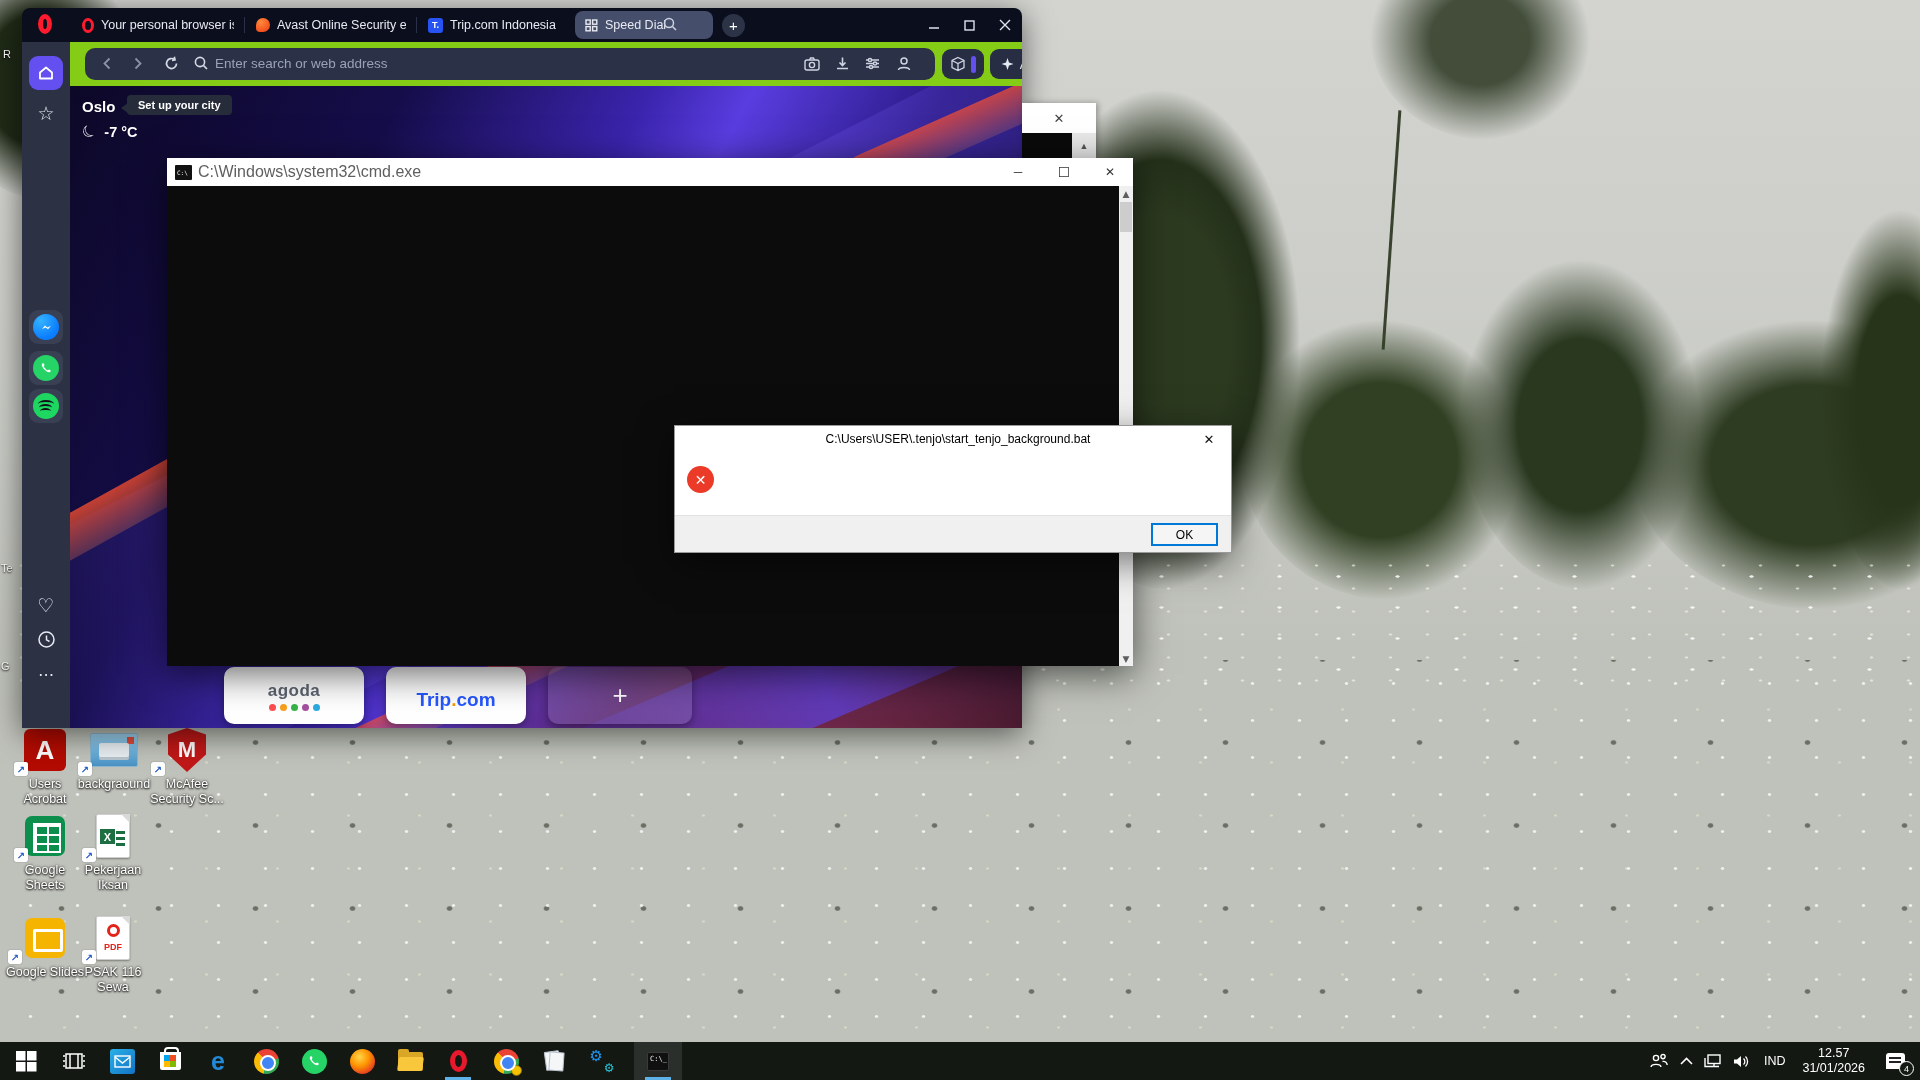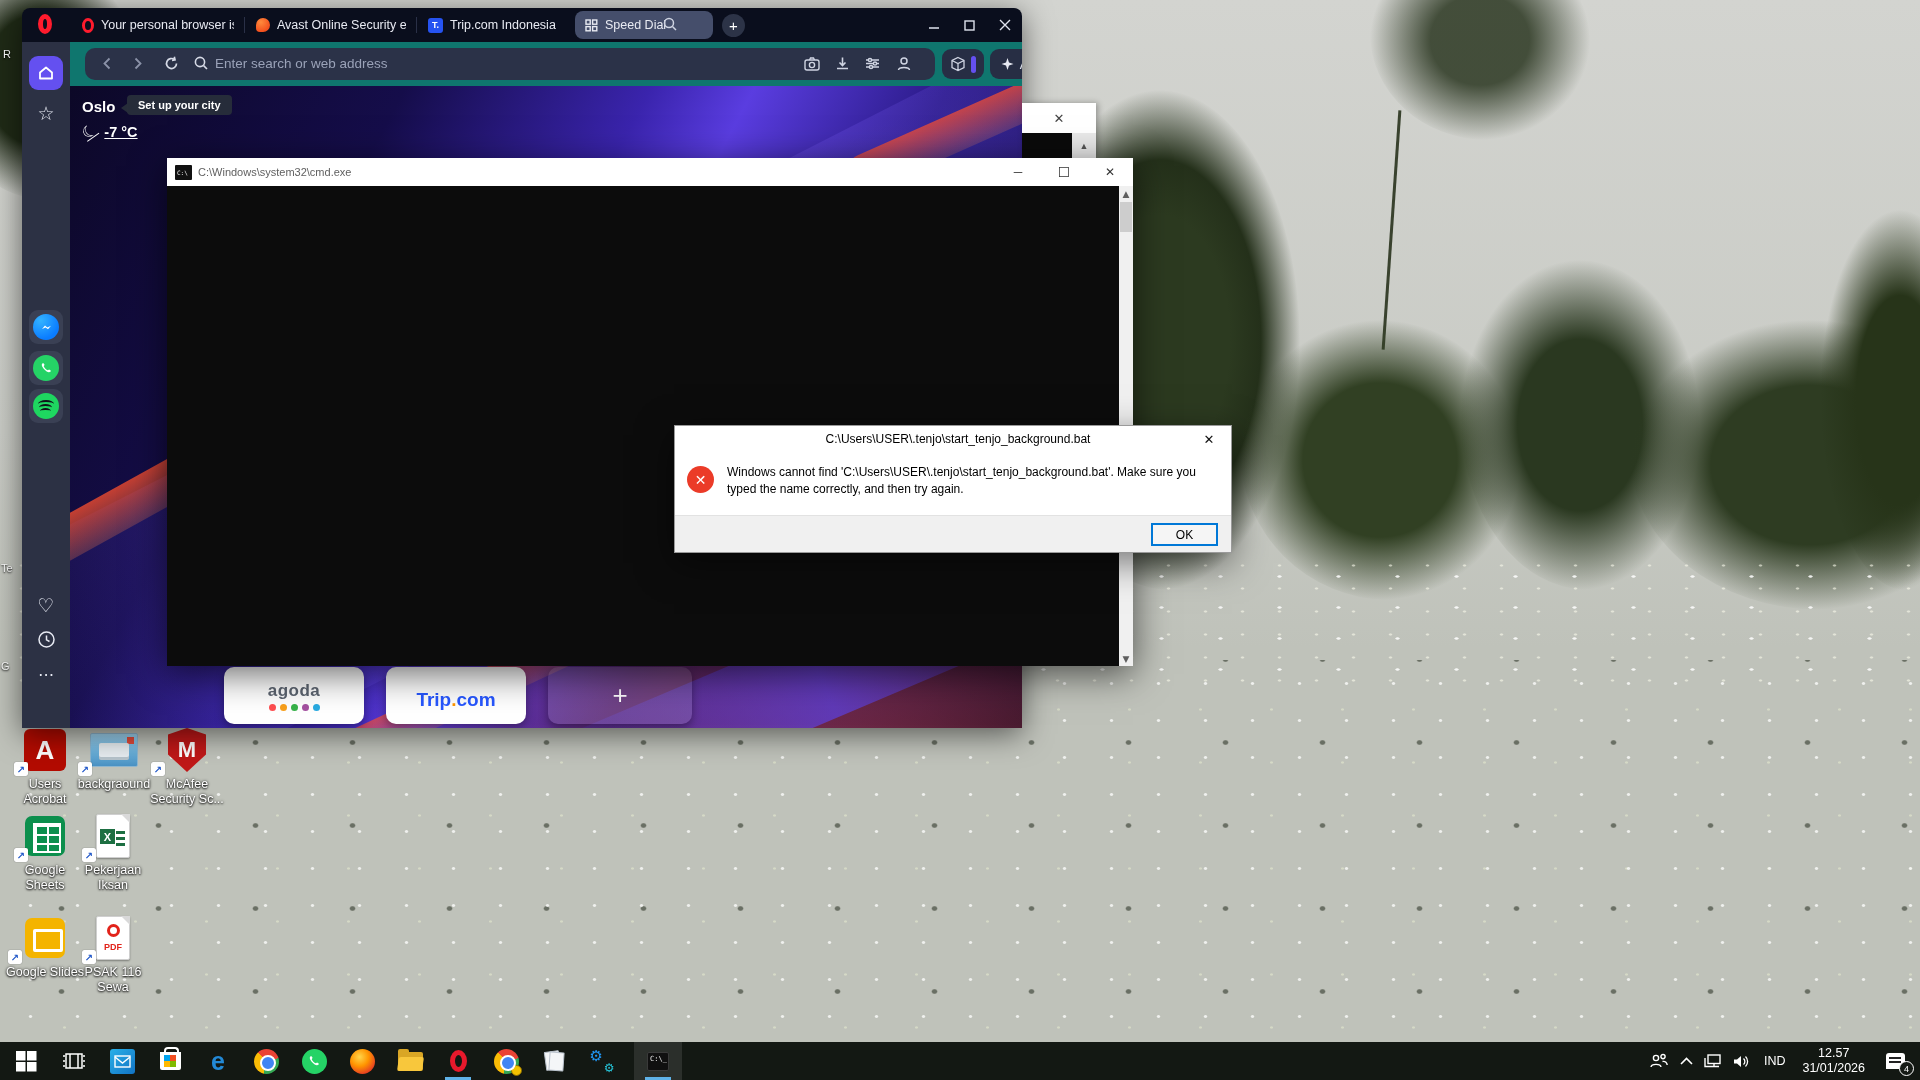--- a/index.html
+++ b/index.html
@@ -91,34 +91,34 @@
   .sb-dark { background:#3a4054; }
   .home-btn { background:#6450f0; }
   .circle-app { width:26px; height:26px; border-radius:50%; display:flex; align-items:center; justify-content:center; }
   .msgr { background:radial-gradient(circle at 30% 25%, #34b3ff, #0a7cff 70%); }
   .wapp { background:#25d366; }
   .spot { background:#1ed760; position:relative; }
   .spot i { position:absolute; left:5px; border:0; border-top:2.5px solid #10131a; border-radius:50%; }
   .sb-glyph { color:#e7eaf3; font-size:19px; line-height:1; }
 
   .main-col { flex:1; display:flex; flex-direction:column; min-width:0; }
-  .toolbar { flex:0 0 44px; background:#0f766e; position:relative;padding-left:39px; }
+  .toolbar { flex:0 0 44px; background:#84cc16; position:relative;padding-left:39px; }
   .addr { position:absolute; left:15px; top:6px; width:850px; height:32px; background:#2b3248; border-radius:10px; }
   .addr .nav { position:absolute; top:7px; }
   .addr-text { position:absolute; left:130px; top:8px; color:#9aa2b8; font-size:13.5px; }
   .pill { position:absolute; top:7px; height:30px; background:#272e44; border-radius:9px; display:flex;
     align-items:center; justify-content:center; gap:5px; color:#e7eaf3; font-size:13px; }
   .vbar { width:5px; height:17px; border-radius:3px; background:#6450f0; }
 
   .speeddial { flex:1; position:relative; overflow:hidden;
     background:
       radial-gradient(ellipse at 80% 115%, rgba(255,80,45,.45), transparent 45%),
       linear-gradient(118deg,#0c0827 0%,#150d4a 26%,#3a24ad 45%,#5a3de0 53%,#2a1a86 68%,#0d0930 100%); }
   .streak { position:absolute; }
-  .weather { left:12px; top:12px; color:#fff;text-decoration:underline; }
+  .weather { left:12px; top:12px; color:#fff; }
   .w-city { font-size:15px; font-weight:bold; display:inline-block; }
   .w-tip { position:absolute; left:45px; top:-3px; background:rgba(40,46,58,.96); color:#fff; font-weight:bold;
     font-size:11px; padding:4px 11px; border-radius:4px; white-space:nowrap; }
   .w-tip::before { content:""; position:absolute; left:-6px; top:8px; border-style:solid; border-width:5px 7px 5px 0;
     border-color:transparent rgba(40,46,58,.96) transparent transparent; }
   .w-temp { margin-top:6px; font-size:14.5px; font-weight:bold; display:flex; align-items:center; gap:8px; }
   .tile { position:absolute; top:581px; height:57px; border-radius:10px; display:flex; flex-direction:column;
     align-items:center; justify-content:center; box-shadow:0 4px 10px rgba(0,0,0,.35); }
   .tile-white { background:#fff; }
   .agoda-t { color:#5c6470; font-size:17px; font-weight:bold; letter-spacing:.5px; }
@@ -136,21 +136,21 @@
   .frag-black { width:50px; background:#0a0a0a; }
   .frag-scroll { flex:1; background:#e9e9e9; display:flex; align-items:center; justify-content:center;
     color:#555; font-size:9px; }
 
   
   .cmd { left:167px; top:158px; width:966px; height:508px; background:#0c0c0c;
     box-shadow:0 8px 34px rgba(0,0,0,.6); display:flex; flex-direction:column; }
   .cmd-title { flex:0 0 28px; background:#fff; display:flex; align-items:center; position:relative; }
   .cmd-ic { width:17px; height:15px; background:#111; margin:0 6px 0 8px; border-radius:1px;
     color:#efefef; font-size:6px; line-height:15px; padding-left:2px; font-family:"DejaVu Sans Mono",monospace; }
-  .cmd-title .t { color:#5f5f5f; font-size:11px; }
+  .cmd-title .t { color:#5f5f5f; font-size:16px; }
   .cmd-btn { position:absolute; top:0; width:46px; height:28px; display:flex; align-items:center;
     justify-content:center; color:#333; font-size:12px; }
   .cmd-body { flex:1; position:relative; background:#0c0c0c; }
   .cmd-scroll { position:absolute; right:0; top:0; bottom:0; width:14px; background:#f0f0f0; }
   .cmd-scroll .arr { position:absolute; left:0; width:14px; height:15px; color:#5f5f5f; font-size:9px;
     display:flex; align-items:center; justify-content:center; }
   .cmd-thumb { position:absolute; left:1px; top:16px; width:12px; height:30px; background:#cdcdcd; }
 
   
   .dialog { left:674px; top:425px; width:558px; height:128px; background:#fff; border:1px solid #9a9a9a;
@@ -522,24 +522,20 @@
     </div>
   </div>
 
   <div class="abs dialog">
     <div class="dlg-title">
       <span>C:\Users\USER\.tenjo\start_tenjo_background.bat</span>
     </div>
     <span class="dlg-close uni">✕</span>
     <div class="dlg-body">
       <div class="err-ic uni">✕</div>
-      <div class="dlg-msg">
-        <div>Windows cannot find 'C:\Users\USER\.tenjo\start_tenjo_background.bat'. Make sure you</div>
-        <div>typed the name correctly, and then try again.</div>
-      </div>
     </div>
     <div class="dlg-footer">
       <div class="ok-btn">OK</div>
     </div>
   </div>
 
   <div class="abs taskbar">
     <div class="tslot" style="margin-left:2px;">
       <svg width="21" height="21" viewBox="0 0 21 21" fill="#fff">
         <rect x="0" y="0" width="9.5" height="9.5"></rect>

